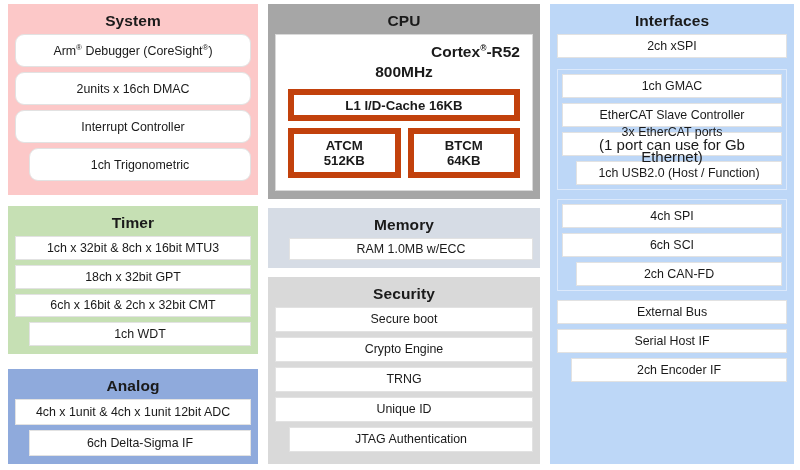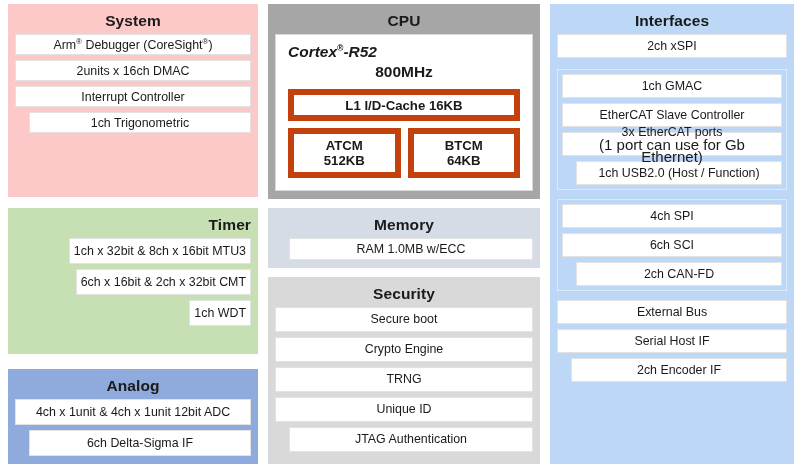--- a/index.html
+++ b/index.html
@@ -50,40 +50,39 @@
     padding:2px 4px;
     margin-bottom:5px;
   }
   .row:last-child{margin-bottom:0;margin-left:14px;}
   .row sup{font-size:8px;vertical-align:super;line-height:0;}
   .row .sub{display:block;font-size:15px;line-height:12px;}
   .row .l1{display:block;}
 
   
   .p-system{background:#fcc8c8;height:196px;}
-  .p-system .row{height:21px;}
-  .p-timer{background:#c6e0b4;height:148px;margin-top:11px;align-items:flex-end;}
+  .p-system .row{height:33px;border-radius:9px;}
+  .p-timer{background:#c6e0b4;height:148px;margin-top:11px;}
   .p-timer .row{height:26px;}
   .p-analog{background:#8faadc;height:95px;margin-top:15px;}
   .p-analog .row{height:26px;}
 
   
   .p-cpu{background:#a6a6a6;height:196px;}
   .cpu-inner{
     background:#ffffff;
     border:1px solid #d9d9d9;
     box-sizing:border-box;
     flex:1;
     padding:8px 12px 12px 12px;
     display:flex;flex-direction:column;
   }
   .cpu-name{
-    text-align:left;font-weight:bold;font-size:15.5px;line-height:18px;
+    text-align:right;font-weight:bold;font-size:15.5px;line-height:18px;
     padding-bottom:2px;
-    font-style:italic;
   }
   .cpu-name sup{font-size:8.5px;vertical-align:super;line-height:0;}
   .cpu-freq{text-align:center;font-weight:bold;font-size:15.5px;line-height:18px;padding-bottom:8px;}
   .cpu-box{
     border:6px solid #c2410c;background:#ffffff;box-sizing:border-box;
     display:flex;align-items:center;justify-content:center;text-align:center;
     font-weight:bold;font-size:13.2px;line-height:15px;
   }
   .cache{height:32px;margin-bottom:7px;}
   .tcm-wrap{display:flex;gap:7px;flex:1;}
@@ -121,20 +120,21 @@
         <span>Arm<sup>®</sup> Debugger (CoreSight<sup>®</sup>)</span>
       </div>
       <div class="row">2units x 16ch DMAC</div>
       <div class="row">Interrupt Controller</div>
       <div class="row">1ch Trigonometric</div>
     </div>
 
     <div class="panel p-timer">
       <div class="panel-title">Timer</div>
       <div class="row">1ch x 32bit &amp; 8ch x 16bit MTU3</div>
+      <div class="row">18ch x 32bit GPT</div>
       <div class="row">6ch x 16bit &amp; 2ch x 32bit CMT</div>
       <div class="row">1ch WDT</div>
     </div>
 
     <div class="panel p-analog">
       <div class="panel-title">Analog</div>
       <div class="row">4ch x 1unit &amp; 4ch x 1unit 12bit ADC</div>
       <div class="row">6ch Delta-Sigma IF</div>
     </div>
 

